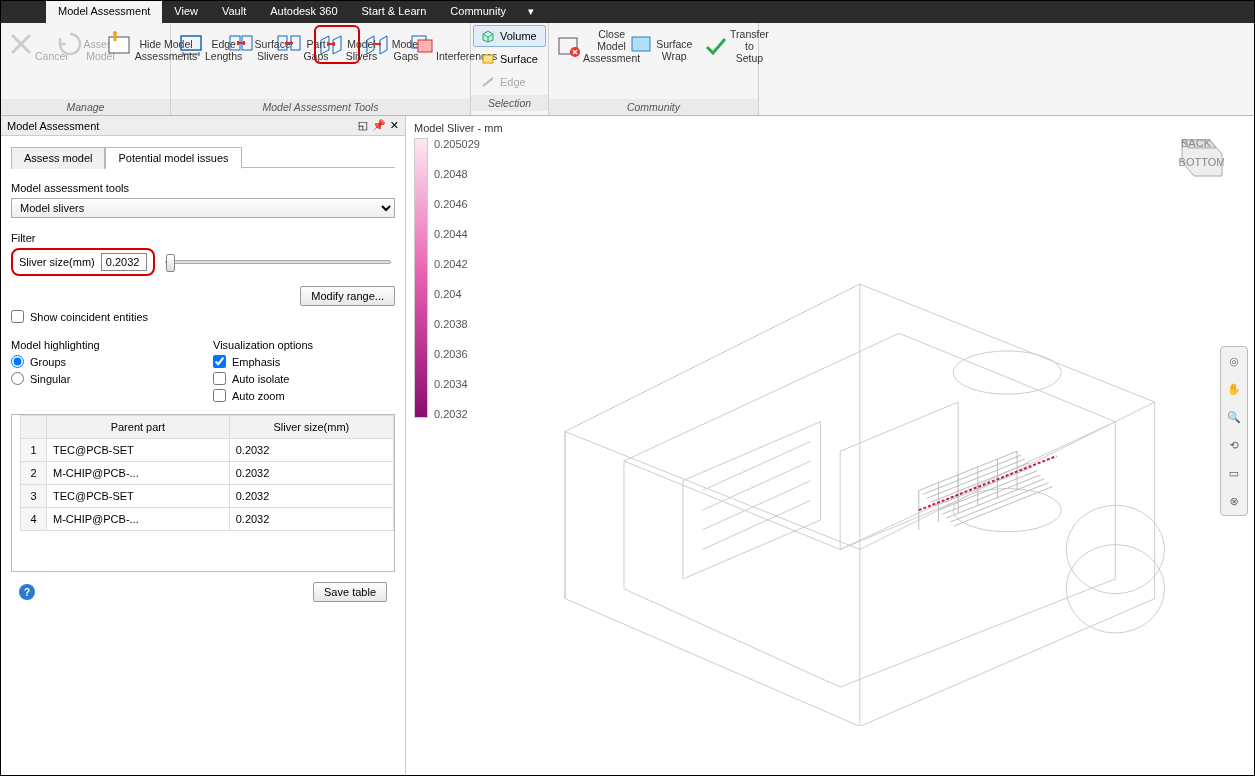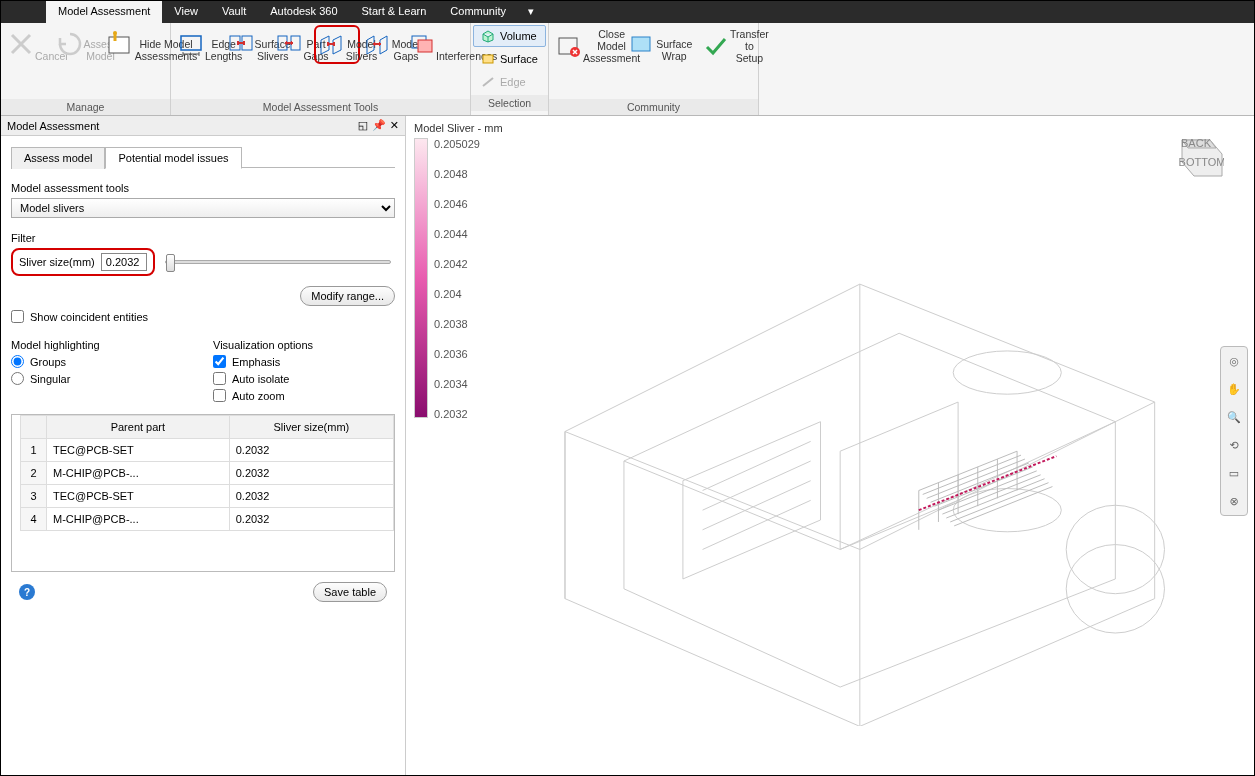--- a/index.html
+++ b/index.html
@@ -8,21 +8,21 @@
 
 .menubar { background: #2b2b2b; height: 22px; display: flex; align-items: stretch; padding-left: 45px; color: #fff; }
 .menubar .tab { padding: 4px 12px; cursor: pointer; }
 .menubar .tab.active { background: #f5f5f5; color: #000; }
 .menubar .dropdown-icon { padding: 4px 10px; }
 
 
 .ribbon { background: #f5f5f5; height: 93px; display: flex; border-bottom: 1px solid #b8b8b8; }
 .ribbon-group { display: flex; flex-direction: column; border-right: 1px solid #d0d0d0; }
 .ribbon-group-body { flex: 1; display: flex; align-items: flex-start; padding: 2px; }
-.ribbon-group-label { text-align: center; font-size: 10.5px; color: #555; padding: 2px 0; background: #eaeaea; }
+.ribbon-group-label { text-align: center; font-size: 10.5px; color: #555; padding: 2px 0; background: #eaeaea; font-style: italic; }
 .ribbon-btn { display: flex; flex-direction: row; align-items: flex-end; justify-content: flex-start; padding: 3px 4px 0; min-width: 40px; cursor: pointer; text-align: center; }
 .ribbon-btn .icon { width: 32px; height: 32px; display: flex; align-items: center; justify-content: center; margin-bottom: 2px; }
 .ribbon-btn .label { font-size: 10.5px; line-height: 12px; color: #333; white-space: pre-line; }
 .ribbon-btn.disabled .label { color: #aaa; }
 .ribbon-btn.highlighted { border: 2px solid #d40000; border-radius: 6px; padding: 1px 2px 0; }
 
 .ribbon-stack { display: flex; flex-direction: column; padding: 2px; gap: 1px; }
 .ribbon-stack-item { display: flex; align-items: center; gap: 4px; padding: 2px 6px; font-size: 11px; cursor: pointer; border: 1px solid transparent; border-radius: 2px; }
 .ribbon-stack-item.active { background: #e3edf8; border: 1px solid #8cb4df; }
 .ribbon-stack-item.disabled { color: #aaa; }
@@ -46,21 +46,21 @@
 .field-row { display: flex; align-items: center; gap: 6px; margin: 6px 0; }
 select { width: 100%; padding: 2px 4px; font-size: 11px; border: 1px solid #aaa; background: linear-gradient(#fff,#eee); }
 input[type=text] { border: 1px solid #888; padding: 2px 4px; font-size: 11px; }
 
 .highlight-red { border: 2px solid #d40000; border-radius: 8px; padding: 3px 6px; display: inline-flex; align-items: center; gap: 6px; }
 
 .slider-row { display: flex; align-items: center; gap: 6px; }
 .slider { flex: 1; height: 4px; background: #ddd; border: 1px solid #aaa; position: relative; border-radius: 2px; margin: 0 4px; }
 .slider .thumb { position: absolute; left: 0; top: -7px; width: 9px; height: 18px; background: linear-gradient(#fff,#ddd); border: 1px solid #888; border-radius: 2px; }
 
-.btn { background: linear-gradient(#fdfdfd,#e8e8e8); border: 1px solid #999; padding: 3px 10px; cursor: pointer; border-radius: 10px; font-size: 11px; }
+.btn { background: linear-gradient(#fdfdfd,#e8e8e8); border: 1px solid #999; padding: 3px 10px; cursor: pointer; border-radius: 2px; font-size: 11px; }
 
 .checkbox-row { display: flex; align-items: center; gap: 6px; margin: 4px 0; font-size: 11px; }
 .radio-row { display: flex; align-items: center; gap: 6px; margin: 4px 0; font-size: 11px; }
 
 .two-col { display: flex; gap: 20px; margin-top: 8px; }
 .two-col > div { flex: 1; }
 
 
 .table-wrap { border: 1px solid #bbb; margin-top: 8px; padding-left: 8px; }
 table { border-collapse: collapse; width: 100%; background: #fff; }

